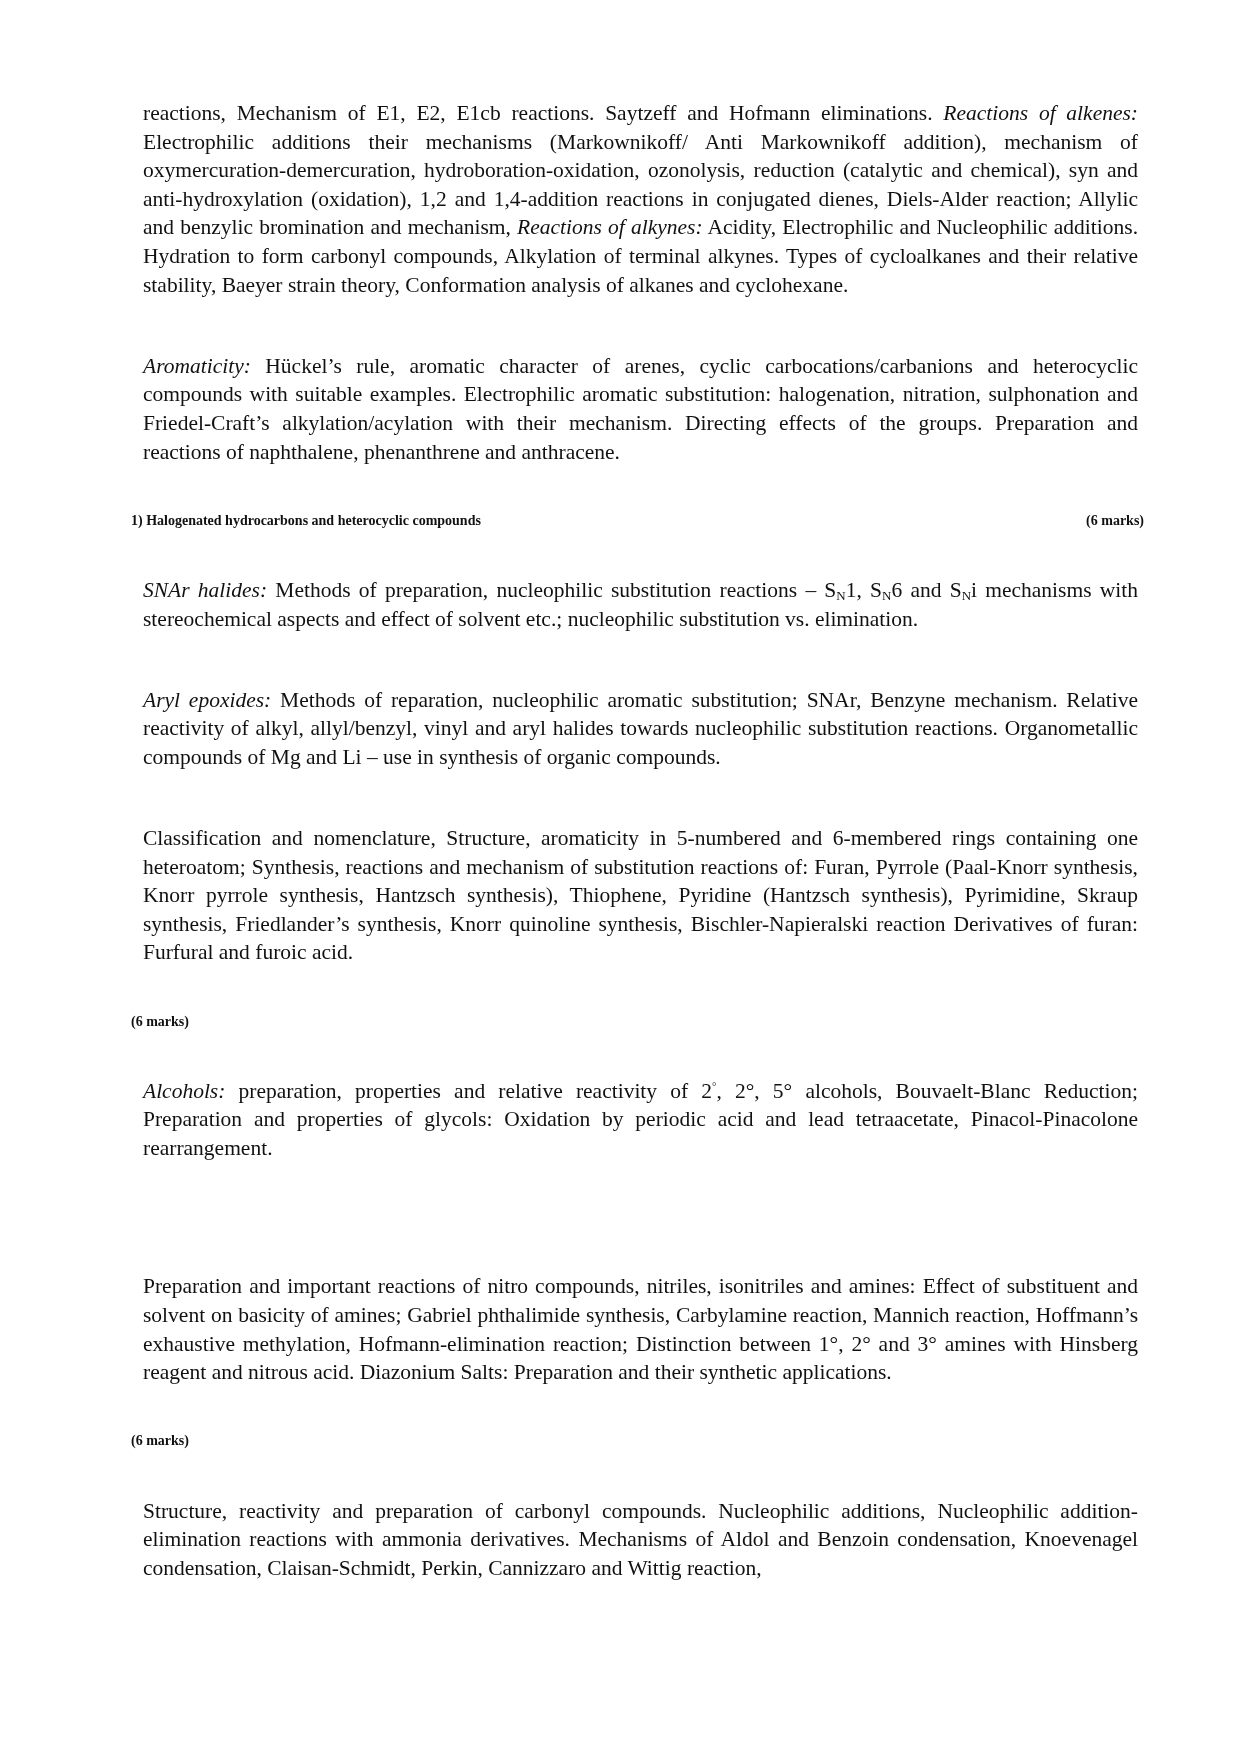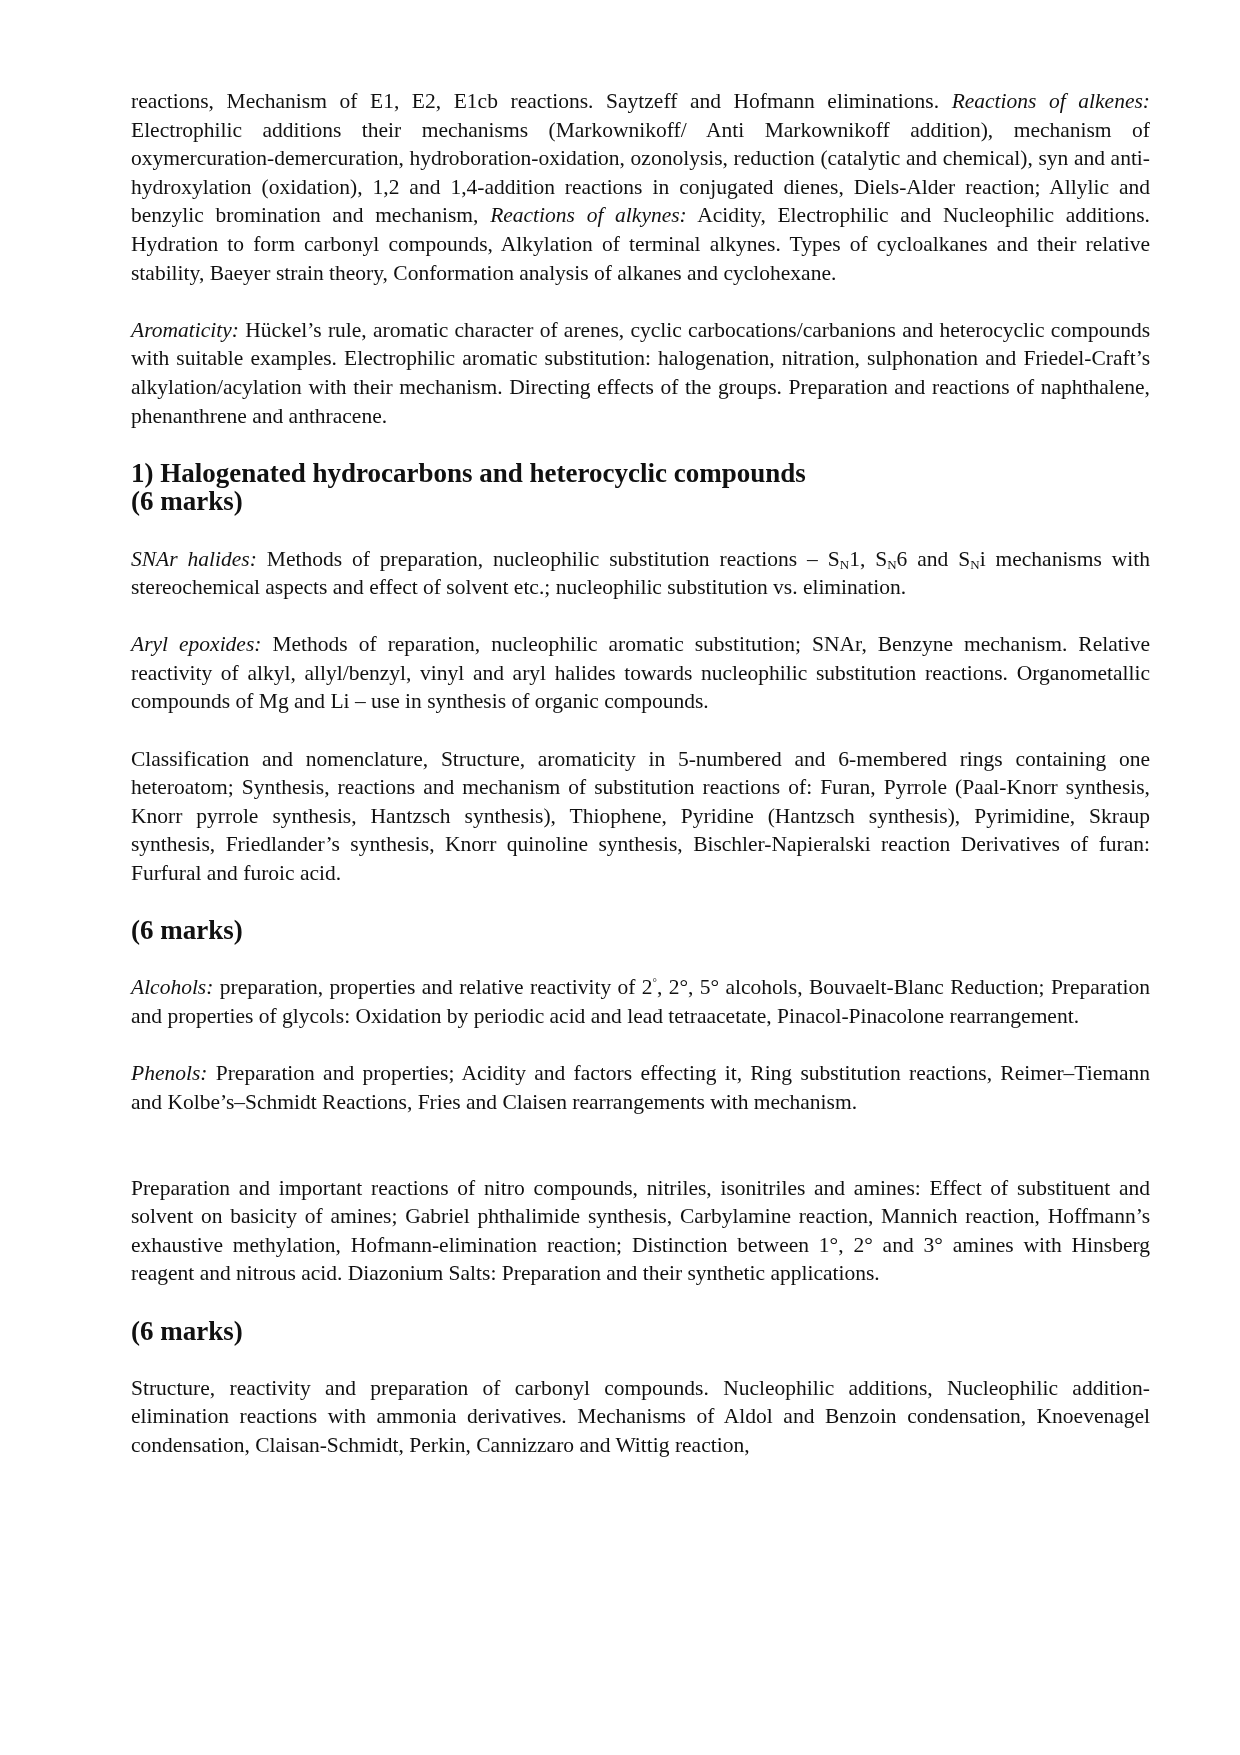--- a/index.html
+++ b/index.html
@@ -1,22 +1,22 @@
 <!DOCTYPE html>
 <html><head>
 <meta charset="utf-8">
 <style>
   html, body { margin:0; padding:0; background:#ffffff; }
   body { width:1240px; height:1755px; position:relative; overflow:hidden;
          font-family:"Liberation Serif", serif; color:#111; }
   .page { position:absolute; left:131px; top:87px; width:1019px; }
-  p { margin:0; font-size:21.5px; line-height:28.6px; text-align:justify; }
+  p { margin:12px; font-size:21.5px; line-height:28.6px; text-align:justify; }
   .gap { height:28.6px; }
   .heading { display:flex; justify-content:space-between; font-weight:bold;
-             font-size:27px; line-height:28.6px; padding-right:6px;flex-direction:column; }
+             font-size:14px; line-height:28.6px; padding-right:6px; }
   i { font-style:italic; }
   sub { font-size:13px; vertical-align:-3px; line-height:0; }
   sup { font-size:11px; vertical-align:8px; line-height:0; }
 </style>
 </head>
 <body>
 
 <div class="page">
 
   <p><span>reactions, Mechanism of E1, E2, E1cb reactions. Saytzeff and Hofmann eliminations. </span><i>Reactions of alkenes:</i><span> Electrophilic additions their mechanisms (Markownikoff/ Anti Markownikoff addition), mechanism of oxymercuration-demercuration, hydroboration-oxidation, ozonolysis, reduction (catalytic and chemical), syn and anti-hydroxylation (oxidation), 1,2 and 1,4-addition reactions in conjugated dienes, Diels-Alder reaction; Allylic and benzylic bromination and mechanism, </span><i>Reactions of alkynes:</i><span> Acidity, Electrophilic and Nucleophilic additions. Hydration to form carbonyl compounds, Alkylation of terminal alkynes. Types of cycloalkanes and their relative stability, Baeyer strain theory, Conformation analysis of alkanes and cyclohexane.</span></p>
@@ -49,21 +49,20 @@
   <div class="heading">
     <span>(6 marks)</span>
   </div>
 
   <div class="gap"></div>
 
   <p><i>Alcohols:</i><span> preparation, properties and relative reactivity of 2</span><sup>°</sup><span>, 2°, 5° alcohols, Bouvaelt-Blanc Reduction; Preparation and properties of glycols: Oxidation by periodic acid and lead tetraacetate, Pinacol-Pinacolone rearrangement.</span></p>
 
   <div class="gap"></div>
 
-  <p><i>Phenols:</i><span> Preparation and properties; Acidity and factors effecting it, Ring substitution reactions, Reimer–Tiemann and Kolbe’s–Schmidt Reactions, Fries and Claisen rearrangements with mechanism.</span></p>
 
   <div class="gap"></div>
 
 
   <div class="gap"></div>
 
   <p>Preparation and important reactions of nitro compounds, nitriles, isonitriles and amines: Effect of substituent and solvent on basicity of amines; Gabriel phthalimide synthesis, Carbylamine reaction, Mannich reaction, Hoffmann’s exhaustive methylation, Hofmann-elimination reaction; Distinction between 1°, 2° and 3° amines with Hinsberg reagent and nitrous acid. Diazonium Salts: Preparation and their synthetic applications.</p>
 
   <div class="gap"></div>
 

